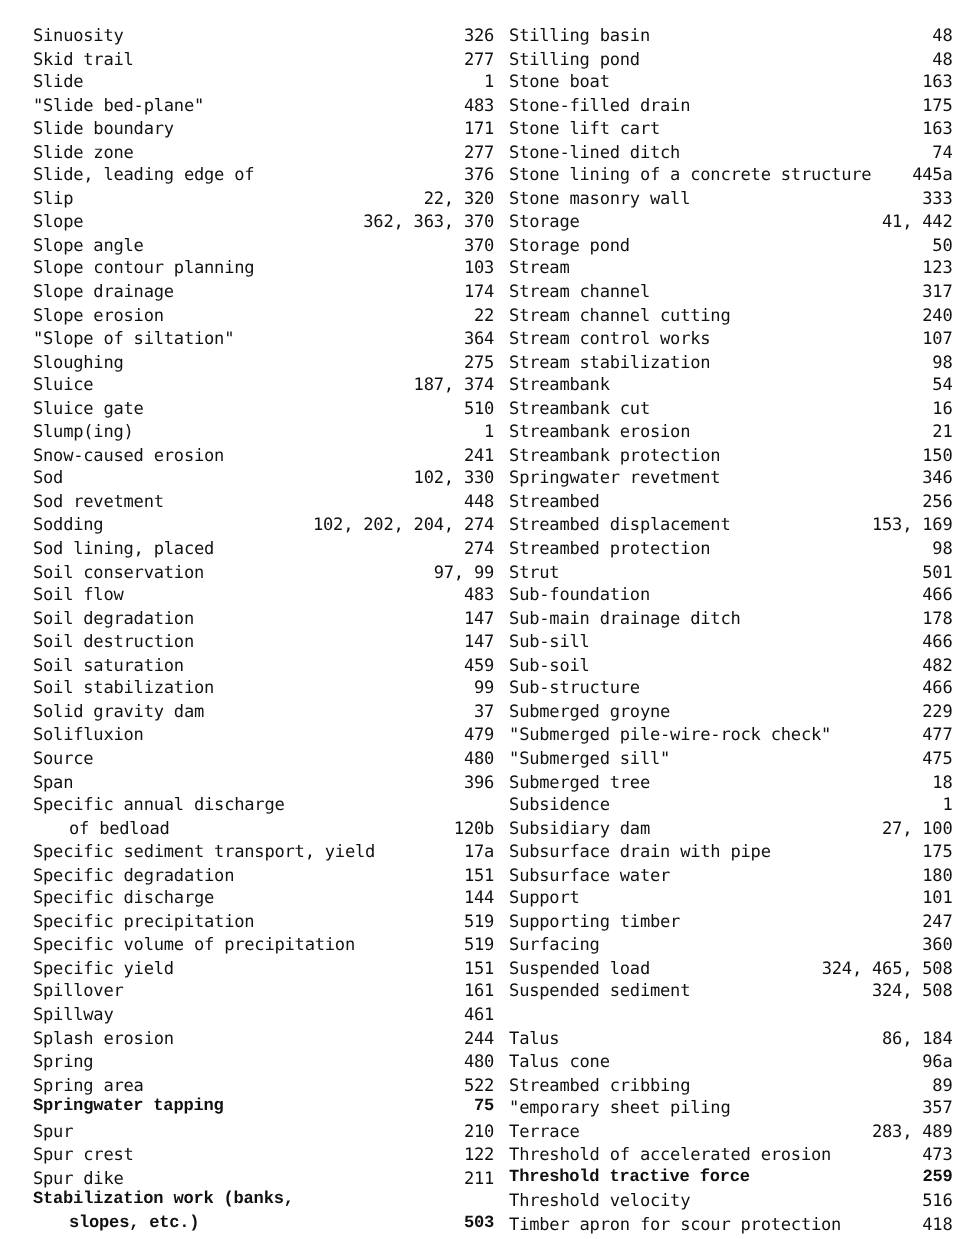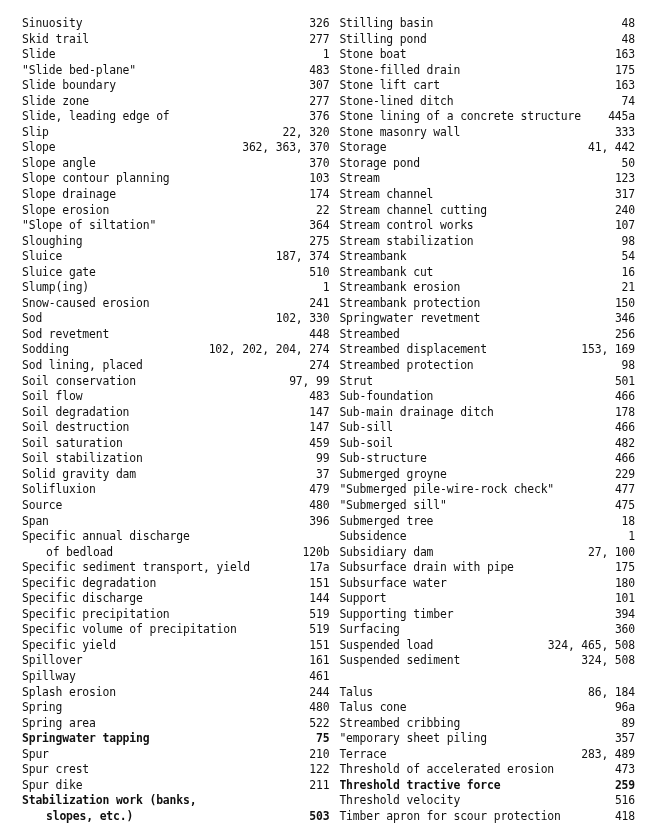--- a/index.html
+++ b/index.html
@@ -53,36 +53,37 @@
     padding-left: 6px;
     text-align: right;
     letter-spacing: -0.15px;
   }
   .entry.cont .term {
     padding-left: 24px;
   }
   .entry.bold .term,
   .entry.bold .pages {
     font-weight: bold;
+    font-family: Liberation Mono, monospace;
   }
   .gap {
     height: 15.55px;
   }
 </style>
 </head>
 <body>
 
 <div class="page">
 
   <div class="column col-left">
     <div class="entry"><span class="term">Sinuosity</span><span class="pages">326</span></div>
     <div class="entry"><span class="term">Skid trail</span><span class="pages">277</span></div>
     <div class="entry"><span class="term">Slide</span><span class="pages">1</span></div>
     <div class="entry"><span class="term">"Slide bed-plane"</span><span class="pages">483</span></div>
-    <div class="entry"><span class="term">Slide boundary</span><span class="pages">307</span></div>
+    <div class="entry"><span class="term">Slide boundary</span><span class="pages">171</span></div>
     <div class="entry"><span class="term">Slide zone</span><span class="pages">277</span></div>
     <div class="entry"><span class="term">Slide, leading edge of</span><span class="pages">376</span></div>
     <div class="entry"><span class="term">Slip</span><span class="pages">22, 320</span></div>
     <div class="entry"><span class="term">Slope</span><span class="pages">362, 363, 370</span></div>
     <div class="entry"><span class="term">Slope angle</span><span class="pages">370</span></div>
     <div class="entry"><span class="term">Slope contour planning</span><span class="pages">103</span></div>
     <div class="entry"><span class="term">Slope drainage</span><span class="pages">174</span></div>
     <div class="entry"><span class="term">Slope erosion</span><span class="pages">22</span></div>
     <div class="entry"><span class="term">"Slope of siltation"</span><span class="pages">364</span></div>
     <div class="entry"><span class="term">Sloughing</span><span class="pages">275</span></div>
@@ -159,21 +160,21 @@
     <div class="entry"><span class="term">Sub-structure</span><span class="pages">466</span></div>
     <div class="entry"><span class="term">Submerged groyne</span><span class="pages">229</span></div>
     <div class="entry"><span class="term">"Submerged pile-wire-rock check"</span><span class="pages">477</span></div>
     <div class="entry"><span class="term">"Submerged sill"</span><span class="pages">475</span></div>
     <div class="entry"><span class="term">Submerged tree</span><span class="pages">18</span></div>
     <div class="entry"><span class="term">Subsidence</span><span class="pages">1</span></div>
     <div class="entry"><span class="term">Subsidiary dam</span><span class="pages">27, 100</span></div>
     <div class="entry"><span class="term">Subsurface drain with pipe</span><span class="pages">175</span></div>
     <div class="entry"><span class="term">Subsurface water</span><span class="pages">180</span></div>
     <div class="entry"><span class="term">Support</span><span class="pages">101</span></div>
-    <div class="entry"><span class="term">Supporting timber</span><span class="pages">394</span></div>
+    <div class="entry"><span class="term">Supporting timber</span><span class="pages">247</span></div>
     <div class="entry"><span class="term">Surfacing</span><span class="pages">360</span></div>
     <div class="entry"><span class="term">Suspended load</span><span class="pages">324, 465, 508</span></div>
     <div class="entry"><span class="term">Suspended sediment</span><span class="pages">324, 508</span></div>
     <div class="gap"></div>
     <div class="entry"><span class="term">Talus</span><span class="pages">86, 184</span></div>
     <div class="entry"><span class="term">Talus cone</span><span class="pages">96a</span></div>
     <div class="entry"><span class="term">Streambed cribbing</span><span class="pages">89</span></div>
     <div class="entry"><span class="term">"emporary sheet piling</span><span class="pages">357</span></div>
     <div class="entry"><span class="term">Terrace</span><span class="pages">283, 489</span></div>
     <div class="entry"><span class="term">Threshold of accelerated erosion</span><span class="pages">473</span></div>

